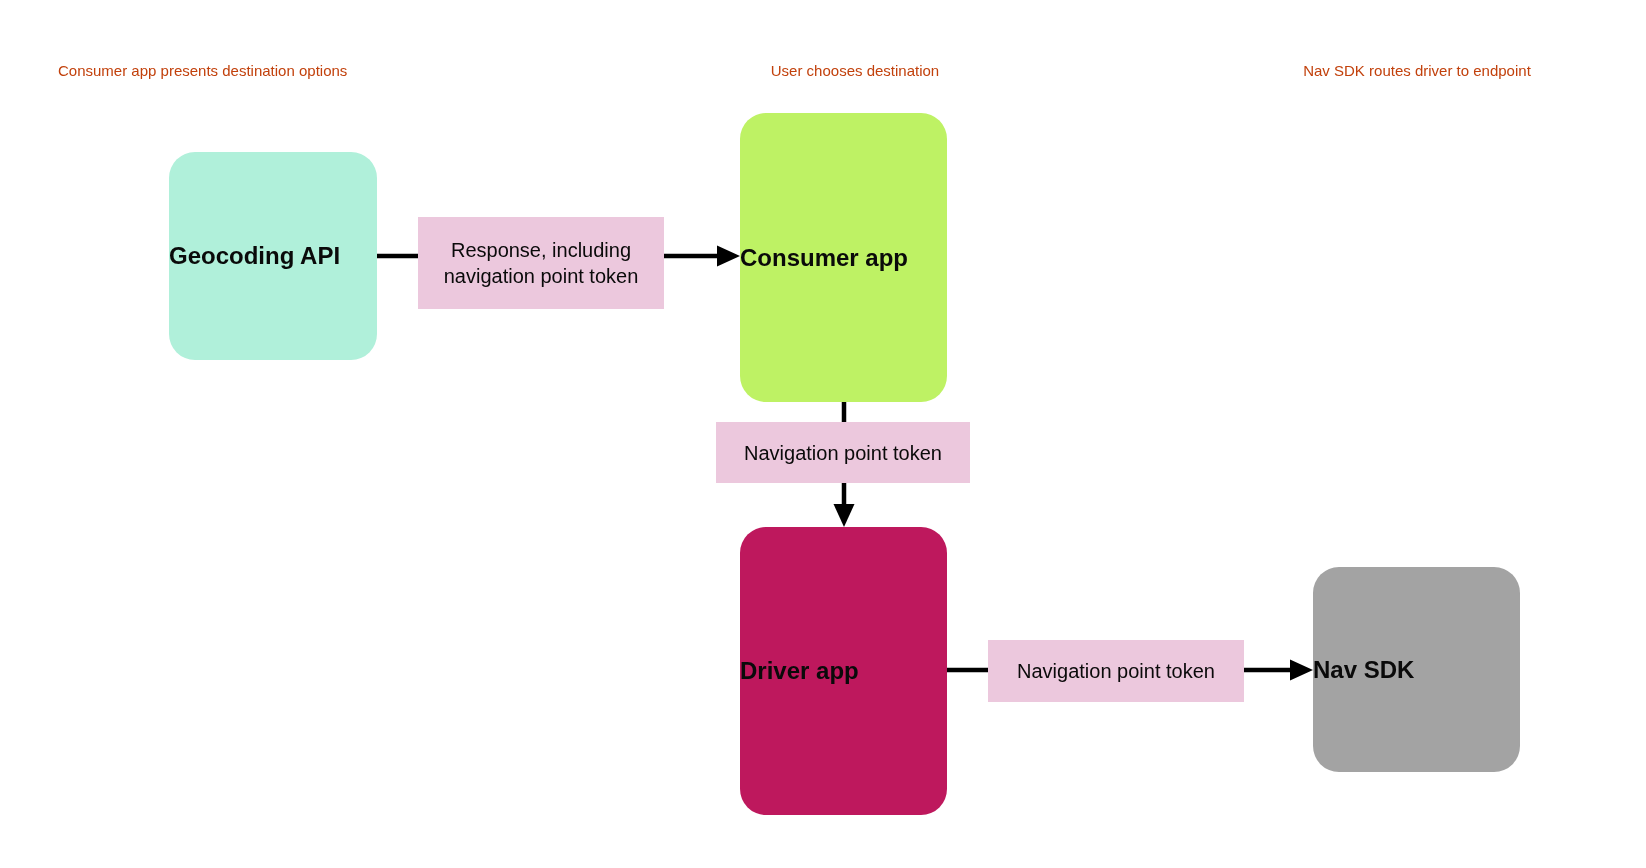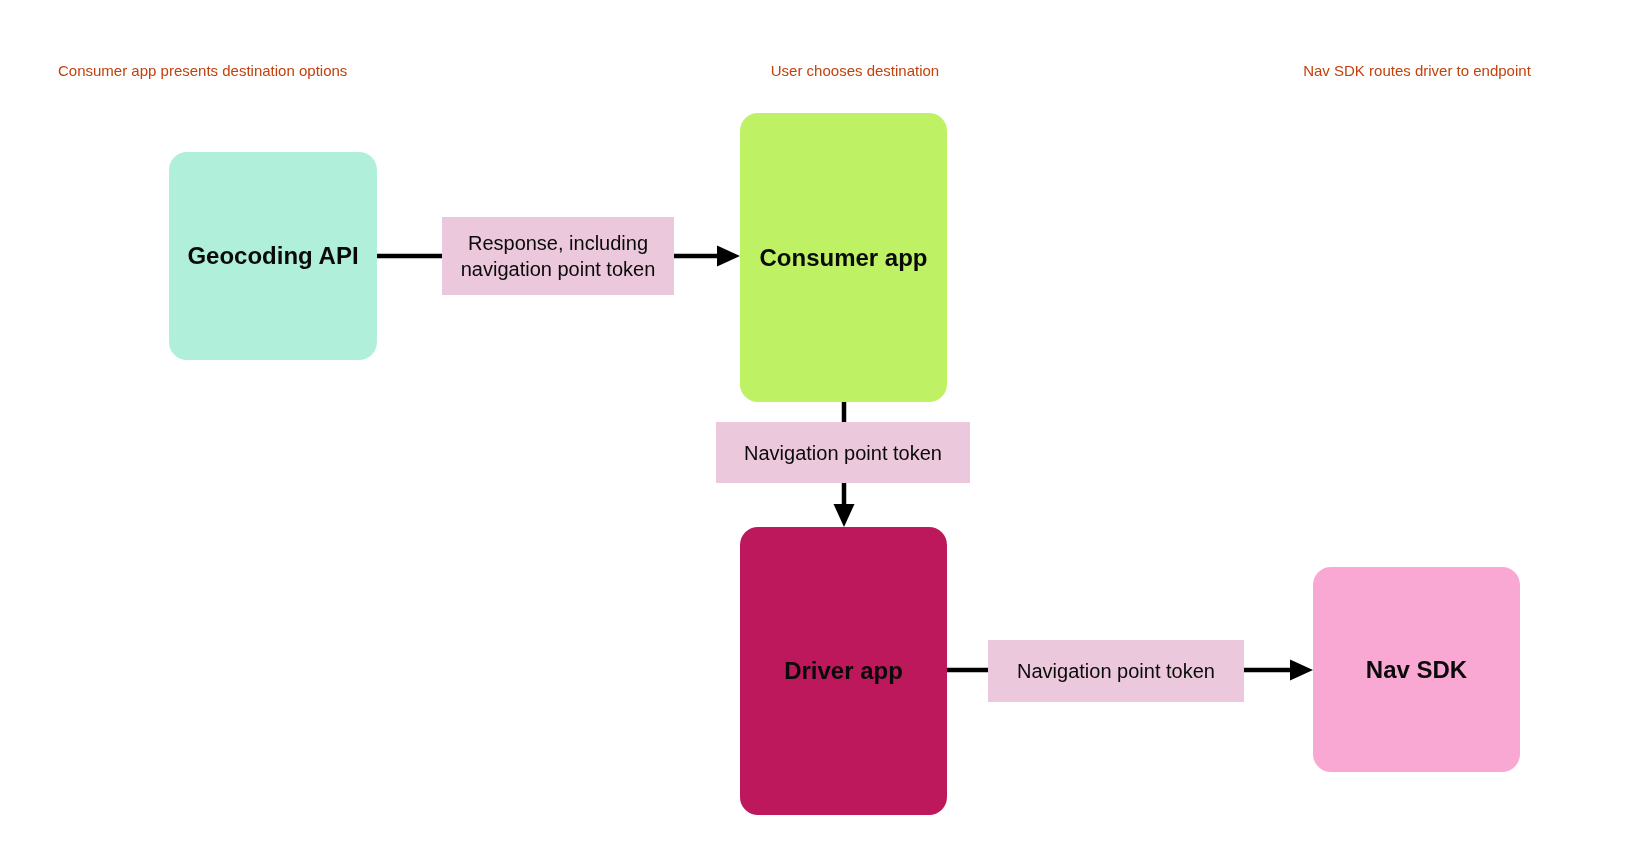--- a/index.html
+++ b/index.html
@@ -42,24 +42,24 @@
     stroke: #000000;
     stroke-width: 4.5;
   }
   .arrows polygon {
     fill: #000000;
   }
 
   
   .node {
     position: absolute;
-    border-radius: 18px;
+    border-radius: 26px;
     display: flex;
     align-items: center;
-    justify-content: center;
+    justify-content: flex-start;
   }
   .node-label {
     font-size: 24px;
     font-weight: 700;
     color: #0a0a0a;
     text-align: center;
   }
   .node-geocoding { left: 169px; top: 152px; width: 208px; height: 208px; }
   .node-consumer  { left: 740px; top: 113px; width: 207px; height: 289px; }
   .node-driver    { left: 740px; top: 527px; width: 207px; height: 288px; }
@@ -70,21 +70,21 @@
     position: absolute;
     display: flex;
     align-items: center;
     justify-content: center;
     text-align: center;
     font-size: 20px;
     line-height: 26px;
     font-weight: 400;
     color: #0a0a0a;
   }
-  .edge-label-1 { left: 442px; top: 217px; width: 232px; height: 78px; padding: 0; }
+  .edge-label-1 { left: 418px; top: 217px; width: 232px; height: 78px; padding: 7px; }
   .edge-label-1 .edge-label-text { width: 200px; }
   .edge-label-2 { left: 716px; top: 422px; width: 254px; height: 61px; }
   .edge-label-3 { left: 988px; top: 640px; width: 256px; height: 62px; }
 </style>
 </head>
 <body>
 
 <div class="canvas">
 
   <div class="stage-header stage-header-1">Consumer app presents destination options</div>
@@ -111,21 +111,21 @@
   </div>
 
   <div class="node node-consumer" style="background: #bef264;">
     <span class="node-label">Consumer app</span>
   </div>
 
   <div class="node node-driver" style="background: #be185d;">
     <span class="node-label">Driver app</span>
   </div>
 
-  <div class="node node-navsdk" style="background: #f9a8d4;">
+  <div class="node node-navsdk" style="background: #a3a3a3;">
     <span class="node-label">Nav SDK</span>
   </div>
 
   <div class="edge-label edge-label-1" style="background: rgb(236, 200, 221);">
     <span class="edge-label-text">Response, including navigation point token</span>
   </div>
 
   <div class="edge-label edge-label-2" style="background: rgb(236, 200, 221);">
     <span class="edge-label-text">Navigation point token</span>
   </div>

